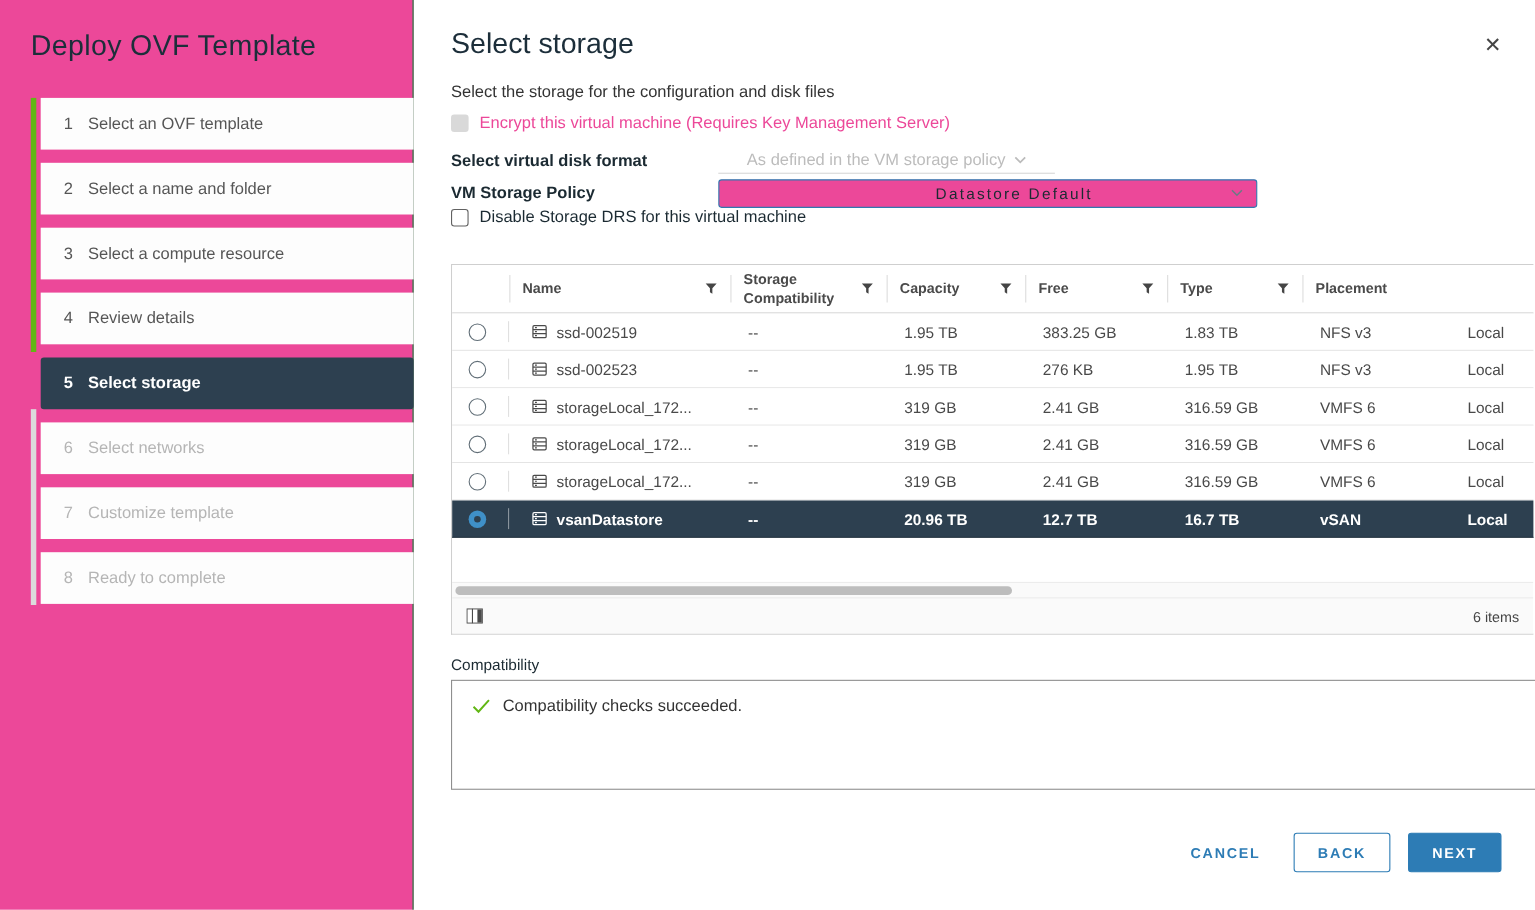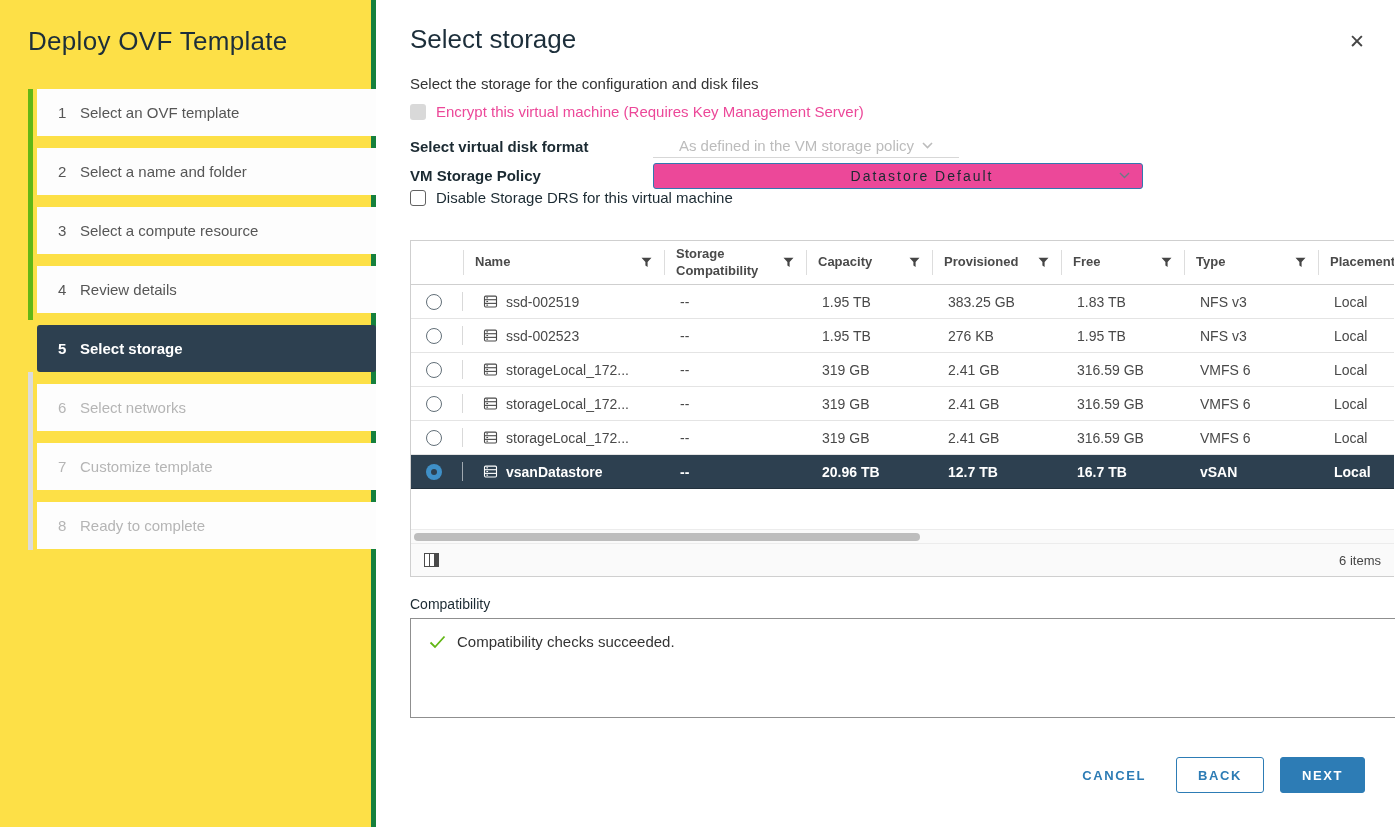--- a/index.html
+++ b/index.html
@@ -1,21 +1,21 @@
 <!DOCTYPE html>
 <html><head>
 <meta charset="utf-8">
 <style>
   * { margin:0; padding:0; box-sizing:border-box; }
   html,body { width:1395px; height:827px; overflow:hidden; background:#fff;
     font-family:"Liberation Sans","DejaVu Sans",sans-serif; color:#454545; }
 
   
   .sidebar { position:absolute; left:0; top:0; width:376px; height:827px;
-    background:#fde047; border-right:5px solid #15803d; }
+    background:#ec4899; border-right:1px solid #15803d; }
   .wizard-title { margin:26px 0 0 28px; font-size:26px; font-weight:400;
     color:#1c2e3a; letter-spacing:.3px; }
   .steps { position:relative; margin-top:32px; height:460px; }
   .rail { position:absolute; left:28px; width:5px; }
   .rail.done { top:0; height:231px; background:#62b715; }
   .rail.future { top:283px; height:178px; background:#dcdcdc; }
   .step { position:relative; margin:0 0 12px 37px; width:339px; height:47px;
     display:flex; align-items:center; background:#fdfdfd; font-size:15px;
     color:#565656; cursor:default; }
   .step .step-num { width:22px; margin-left:21px; }
@@ -210,26 +210,20 @@
               <path d="M0.5 0.8 H10.5 L6.6 5 V10 L4.4 8.6 V5 Z" fill="#454545"></path>
             </svg>
         </div>
         <div class="hcell">
           <span>Capacity</span>
           <svg class="flt" width="11" height="11" viewBox="0 0 11 11">
               <path d="M0.5 0.8 H10.5 L6.6 5 V10 L4.4 8.6 V5 Z" fill="#454545"></path>
             </svg>
         </div>
         <div class="hcell">
-          <span>Provisioned</span>
-          <svg class="flt" width="11" height="11" viewBox="0 0 11 11">
-              <path d="M0.5 0.8 H10.5 L6.6 5 V10 L4.4 8.6 V5 Z" fill="#454545"></path>
-            </svg>
-        </div>
-        <div class="hcell">
           <span>Free</span>
           <svg class="flt" width="11" height="11" viewBox="0 0 11 11">
               <path d="M0.5 0.8 H10.5 L6.6 5 V10 L4.4 8.6 V5 Z" fill="#454545"></path>
             </svg>
         </div>
         <div class="hcell">
           <span>Type</span>
           <svg class="flt" width="11" height="11" viewBox="0 0 11 11">
               <path d="M0.5 0.8 H10.5 L6.6 5 V10 L4.4 8.6 V5 Z" fill="#454545"></path>
             </svg>

